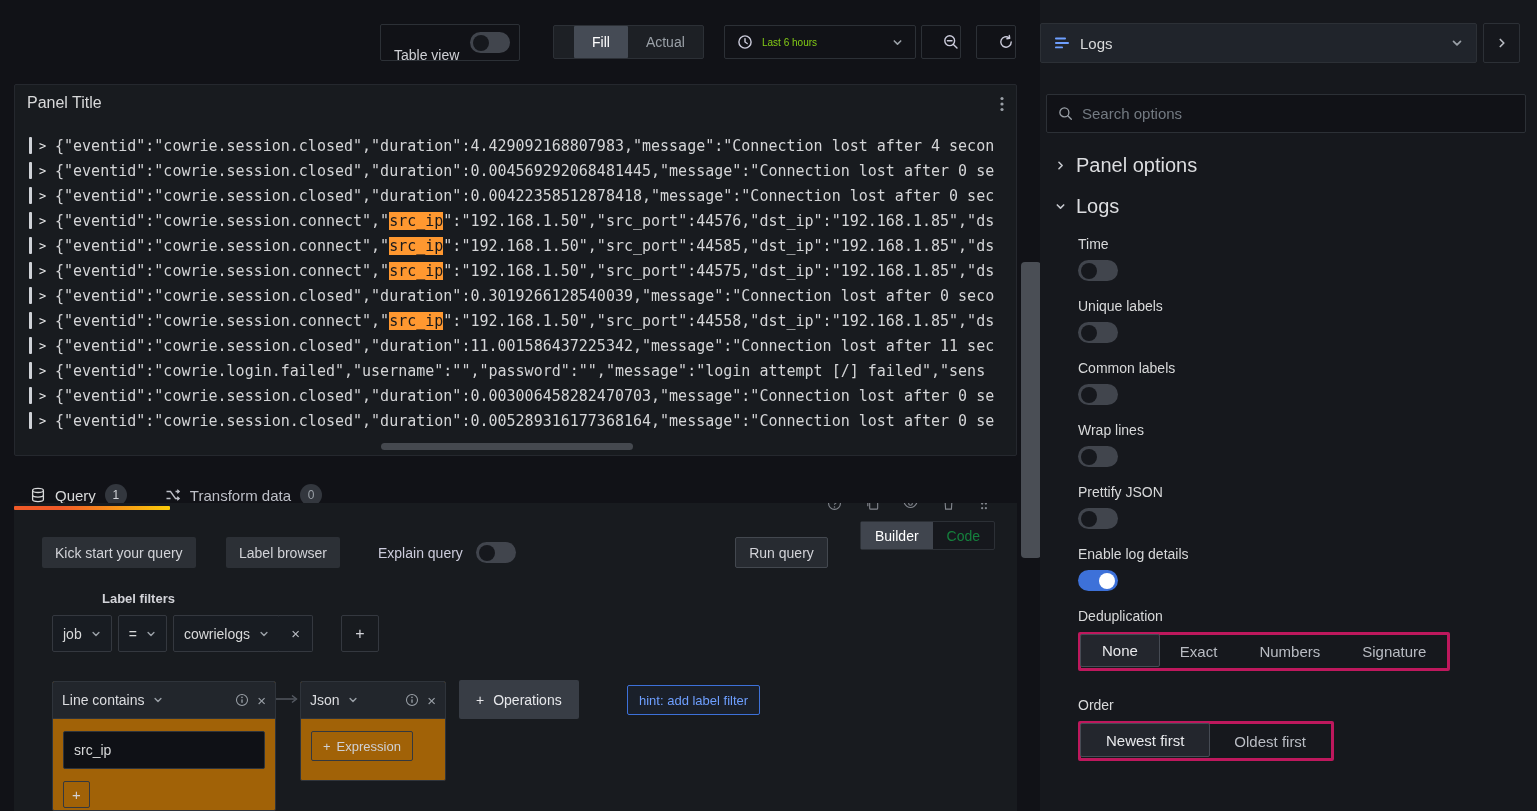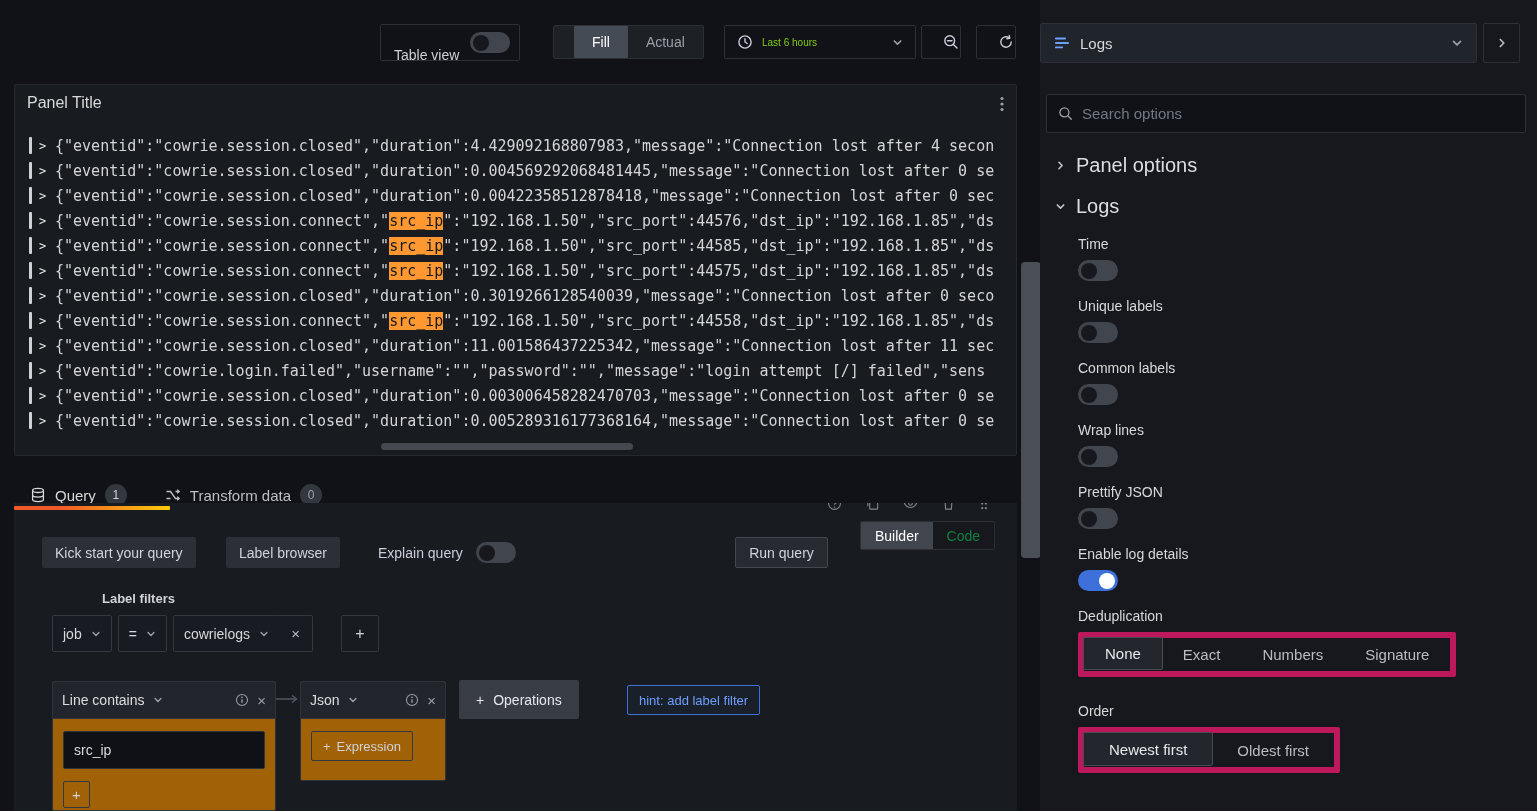--- a/index.html
+++ b/index.html
@@ -126,21 +126,21 @@
   .searchbox input{flex:1;background:transparent;border:none;color:#d8d9da;font-size:15px;}
   .searchbox input::placeholder{color:#737a82;}
   .sec-head{position:absolute;left:15px;display:flex;align-items:center;gap:10px;cursor:pointer;}
   .sec-head .sh-label{font-size:20px;font-weight:500;color:#dcdde0;}
   .sec-head .chev{color:#c7c9cf;}
   .sec-panelopts{top:154px;}
   .sec-logs{top:195px;}
   .opts-list{position:absolute;left:38px;top:236px;}
   .opt-item{margin-bottom:17px;}
   .opt-label{font-size:14px;font-weight:500;color:#d8d9da;margin-bottom:8px;}
-  .radio-group{display:flex;align-items:stretch;border:6px solid #be185d;border-radius:2px;width:max-content;
+  .radio-group{display:flex;align-items:stretch;border:3px solid #be185d;border-radius:2px;width:max-content;
     margin-bottom:26px;}
   .radio{padding:0 21px;height:33px;display:flex;align-items:center;font-size:15px;color:#b9bcc3;cursor:pointer;}
   .order-group .radio{padding:0 25px;height:34px;}
   .radio.selected{background:#23262d;border:1px solid #464b54;margin:-1px;border-radius:2px;color:#e8e9ec;}
 </style>
 </head>
 <body>
 
 <div class="tableview abs">
   <span class="tv-label">Table view</span>

